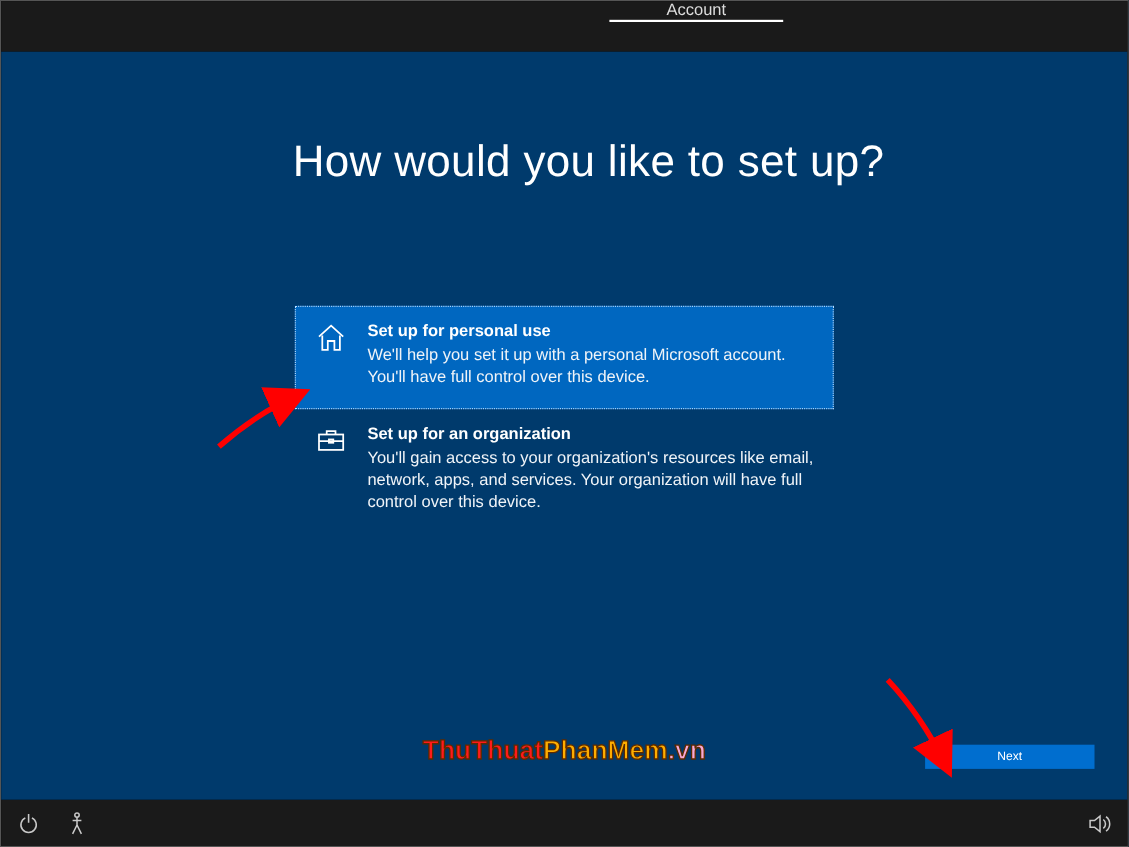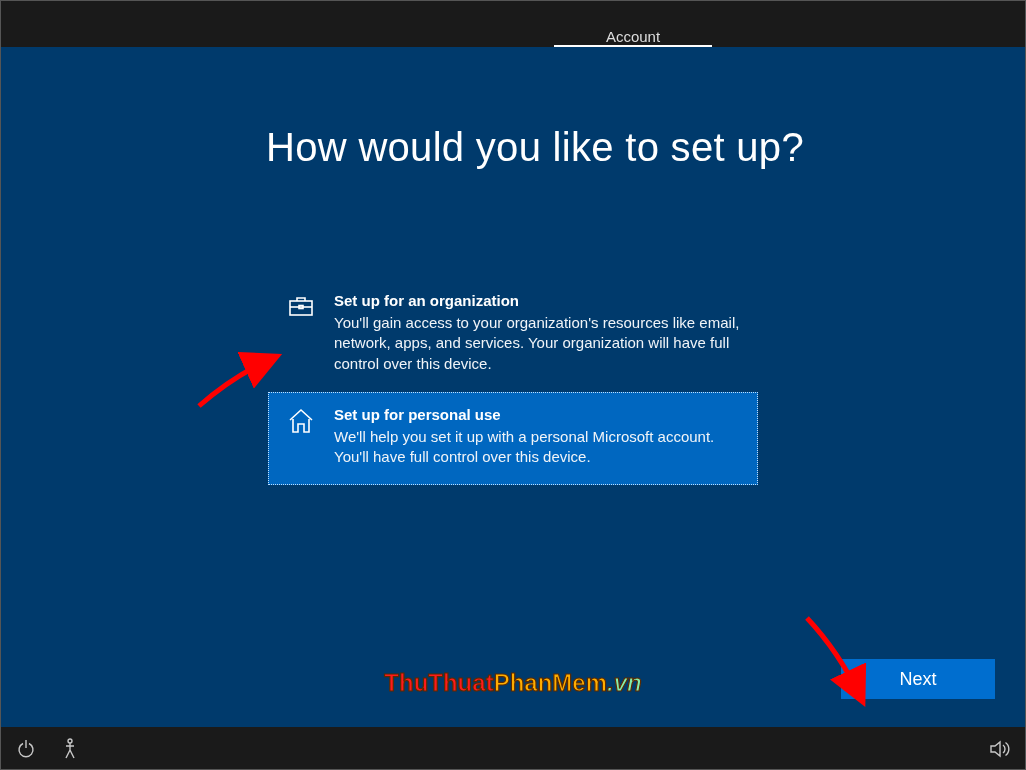--- a/index.html
+++ b/index.html
@@ -4,21 +4,21 @@
 <style>
   * { box-sizing: border-box; margin: 0; padding: 0; }
   html, body { width: 1026px; height: 770px; overflow: hidden; font-family: "Segoe UI", Arial, sans-serif; }
   body { background: #000; border: 1px solid #555; }
 
   .top-bar {
     height: 46px;
     background: #1a1a1a;
     display: flex;
     justify-content: center;
-    align-items: flex-end;
+    align-items: flex-start;
   }
   .top-tab {
     color: #ddd;
     font-size: 15px;
     padding: 0 52px;
     display: flex;
     align-items: center;
     border-bottom: 2px solid #fff;
     margin-left: 240px;
   }
@@ -63,25 +63,25 @@
   .option .icon-box svg { stroke: #fff; fill: none; }
   .option .txt { flex: 1; }
   .opt-title { font-size: 15px; font-weight: 600; margin-bottom: 4px; }
   .opt-desc  { font-size: 15px; font-weight: 400; line-height: 1.35; color: #f0f4f8; }
 
   .next-btn {
     position: absolute;
     right: 30px;
     bottom: 28px;
     width: 154px;
-    height: 40px;
+    height: 22px;
     background: #006ecf;
     color: #fff;
     border: none;
-    font-size: 18px;
+    font-size: 11px;
     font-family: inherit;
     cursor: pointer;
   }
 
   
   .arrow1, .arrow2 { position: absolute; pointer-events: none; }
   .arrow1 { left: 192px; top: 289px; }
   .arrow2 { left: 798px; top: 565px; }
 
   
@@ -91,21 +91,21 @@
     bottom: 30px;
     font-size: 24px;
     font-weight: 800;
     font-family: Arial, sans-serif;
     letter-spacing: 0;
     white-space: nowrap;
   }
   .watermark span { -webkit-text-stroke: 1.2px #5b2a00; }
   .wm1 { color: #ff1a1a; text-align: right; }
   .wm2 { color: #ffae00; }
-  .wm3 { color: #86efac; font-style: italic; }
+  .wm3 { color: #f9a8d4; }
 
   .bottom-bar {
     height: 44px;
     background: #1a1a1a;
     display: flex;
     align-items: center;
     padding: 0 14px;
     gap: 22px;
   }
   .bottom-bar .spacer { flex: 1; }
@@ -119,46 +119,46 @@
   <div class="top-tab">
     <span>Account</span>
   </div>
 </div>
 
 <div class="main-area">
 
   <h1 class="page-title">How would you like to set up?</h1>
 
   <div class="options">
+
+    <div class="option selected">
+      <div class="icon-box">
+        <svg width="28" height="26" viewBox="0 0 28 26" stroke-width="1.6">
+          <path d="M3 12 L14 2 L25 12"></path>
+          <path d="M6 11 V24 H11 V16 H17 V24 H22 V11"></path>
+        </svg>
+      </div>
+      <div class="txt">
+        <div class="opt-title">Set up for personal use</div>
+        <div class="opt-desc">We'll help you set it up with a personal Microsoft account. You'll have full control over this device.</div>
+      </div>
+    </div>
 
     <div class="option">
       <div class="icon-box">
         <svg width="28" height="24" viewBox="0 0 28 24" stroke-width="1.6">
           <rect x="3" y="7" width="22" height="14"></rect>
           <path d="M3 13 H25"></path>
           <path d="M10 7 V4 H18 V7"></path>
           <rect x="12" y="11.5" width="4" height="3"></rect>
         </svg>
       </div>
       <div class="txt">
         <div class="opt-title">Set up for an organization</div>
         <div class="opt-desc">You'll gain access to your organization's resources like email, network, apps, and services. Your organization will have full control over this device.</div>
-      </div>
-    </div>
-
-    <div class="option selected">
-      <div class="icon-box">
-        <svg width="28" height="26" viewBox="0 0 28 26" stroke-width="1.6">
-          <path d="M3 12 L14 2 L25 12"></path>
-          <path d="M6 11 V24 H11 V16 H17 V24 H22 V11"></path>
-        </svg>
-      </div>
-      <div class="txt">
-        <div class="opt-title">Set up for personal use</div>
-        <div class="opt-desc">We'll help you set it up with a personal Microsoft account. You'll have full control over this device.</div>
       </div>
     </div>
 
   </div>
 
   <button class="next-btn">Next</button>
 
   <svg class="arrow1" width="90" height="80">
     <defs>
         <marker id="ah1" markerWidth="8" markerHeight="8" refX="6" refY="4" orient="auto">

